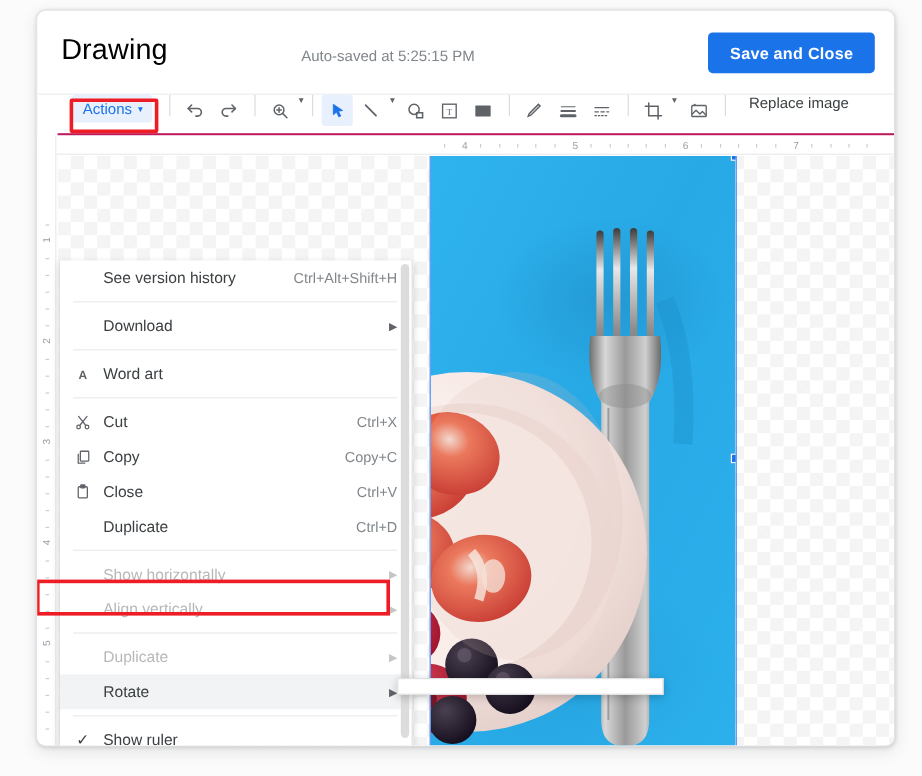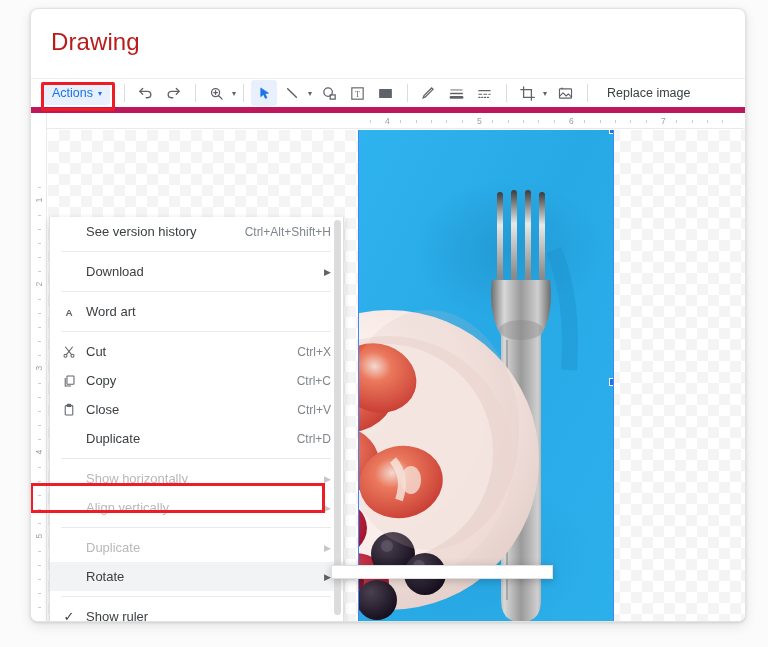--- a/index.html
+++ b/index.html
@@ -23,44 +23,45 @@
   }
 
   
   #dialog-header {
     position: relative;
     height: 70px;
     border-bottom: 1px solid #eceff1;
   }
   #page-title {
     position: absolute; left: 20px; top: 19px;
-    font-size: 24px; color: #b91c1c; font-weight: 400;
+    font-size: 24px; color: #000000; font-weight: 400;
     letter-spacing: .1px;
   }
   #autosave-status {
     position: absolute; left: 220px; top: 31px;
     font-size: 12.5px; color: #80868b;
   }
   #save-close-button {
     position: absolute; right: 16px; top: 18px;
     background: #1a73e8; color: #fff;
     border: none; border-radius: 4px;
     height: 34px; padding: 0 18px;
     font-size: 13.5px; font-weight: bold;
     font-family: "Liberation Sans", sans-serif;
     cursor: pointer; letter-spacing: .2px;
   }
 
   
   #toolbar {
     position: relative;
     height: 34px;
-    display: flex; align-items: center;
+    display: flex; align-items: flex-start;
     padding-left: 12px;
-    border-bottom: 6px solid #be185d;
+    border-bottom: 2px solid #be185d;
+    margin-left: 17px;
   }
   .tb-item {
     display: flex; align-items: center; justify-content: center;
     height: 26px; min-width: 26px;
     margin-right: 2px;
     border-radius: 3px;
     color: #5f6368;
     cursor: pointer;
   }
   .tb-item.active { background: #e8f0fe; }
@@ -211,20 +212,22 @@
   }
   #rotate-submenu .mi { padding-left: 34px; height: 30px; }
 </style>
 </head>
 <body>
 
 <div id="drawing-dialog">
 
   <div id="dialog-header">
     <div id="page-title">Drawing</div>
+    <div id="autosave-status">Auto-saved at 5:25:15 PM</div>
+    <button id="save-close-button">Save and Close</button>
   </div>
 
   <div id="toolbar">
 
     <div id="actions-button">
       <span>Actions</span>
       <span class="caret">▾</span>
     </div>
     <div id="actions-highlight"></div>
 
@@ -539,21 +542,21 @@
       </div>
 
       <div class="mi">
         <span class="mi-icon">
           <svg width="14" height="14" viewBox="0 0 24 24" fill="none" stroke="currentColor" stroke-width="1.8">
             <rect x="8.5" y="3.5" width="12" height="14" rx="1"></rect>
               <path d="M5.5 7v13.5h10"></path>
           </svg>
         </span>
         <span>Copy</span>
-        <span class="shortcut">Ctrl+C</span>
+        <span class="shortcut">Copy+C</span>
       </div>
 
       <div class="mi">
         <span class="mi-icon">
           <svg width="14" height="14" viewBox="0 0 24 24" fill="none" stroke="currentColor" stroke-width="1.8">
             <rect x="5.5" y="4.5" width="13" height="16" rx="1.4"></rect>
               <rect x="9" y="2" width="6" height="4" rx="1" fill="currentColor"></rect>
           </svg>
         </span>
         <span>Close</span>

